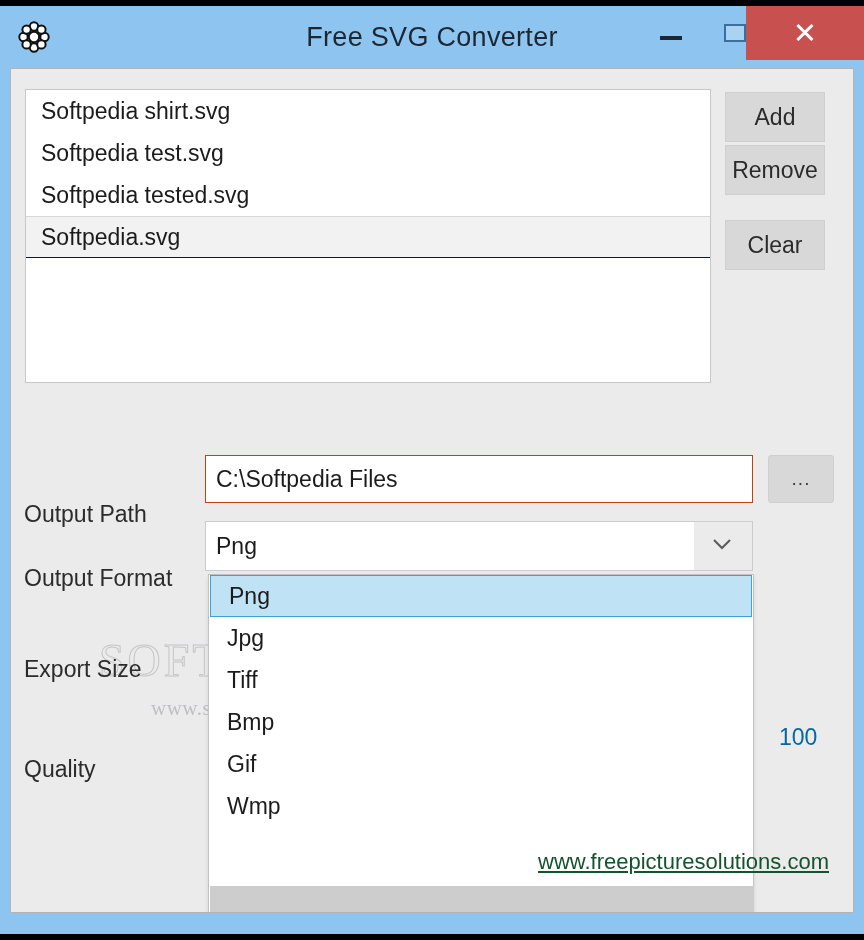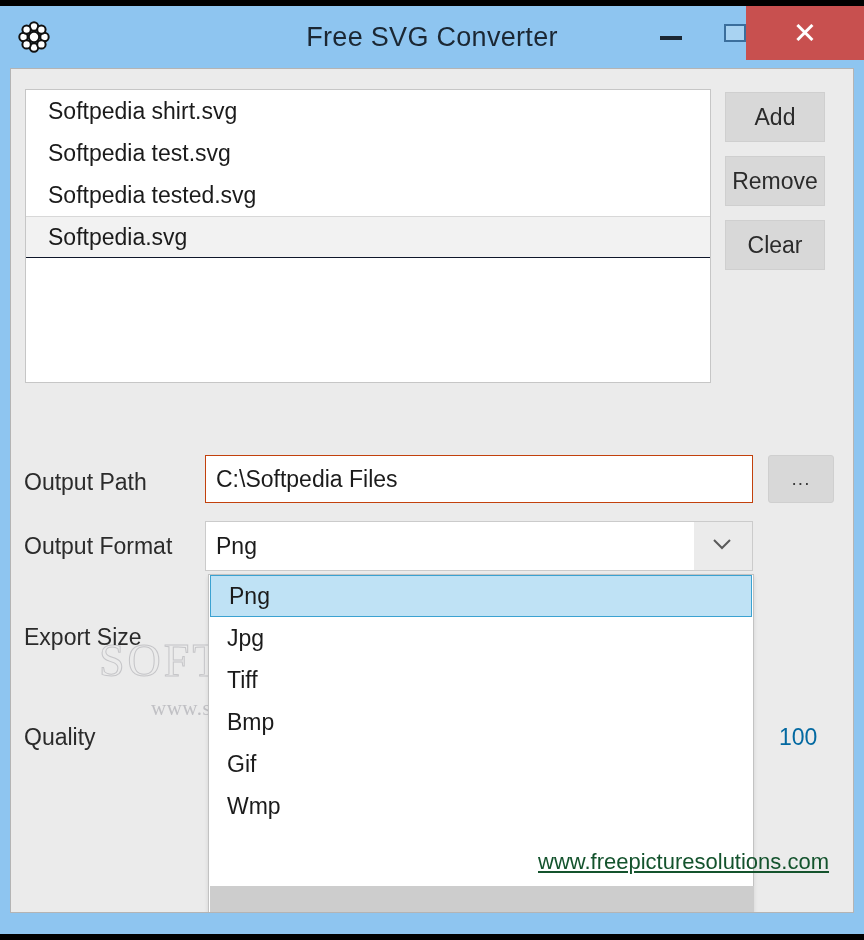--- a/index.html
+++ b/index.html
@@ -154,21 +154,21 @@
     top: 20px;
     width: 686px;
     height: 294px;
     background: #ffffff;
     border: 1px solid #c6c6c6;
     box-sizing: border-box;
   }
   .file-item {
     height: 42px;
     line-height: 42px;
-    padding-left: 22px;
+    padding-left: 15px;
     font-size: 23px;
     color: #1b1b1b;
   }
   .file-item.selected {
     background: #f2f2f2;
     border-top: 1px solid #d8d8d8;
     border-bottom: 1px solid #0f172a;
     height: 40px;
     line-height: 40px;
   }
@@ -183,29 +183,30 @@
     border: 1px solid #cfcfcf;
     border-radius: 0;
     box-sizing: border-box;
     font-size: 23px;
     color: #2b2b2b;
     text-align: center;
     line-height: 48px;
     cursor: default;
   }
   #btn-add    { top: 23px; }
-  #btn-remove { top: 87px; }
+  #btn-remove { top: 76px; }
   #btn-clear  { top: 151px; }
 
   
   .form-label {
     position: absolute;
     left: 13px;
     font-size: 23px;
     color: #2b2b2b;
+    margin-top: 32px;
   }
   #lbl-output-path   { top: 400px; }
   #lbl-output-format { top: 464px; }
   #lbl-export-size   { top: 555px; }
   #lbl-quality       { top: 655px; }
 
   
   #output-path-input {
     position: absolute;
     left: 194px;

